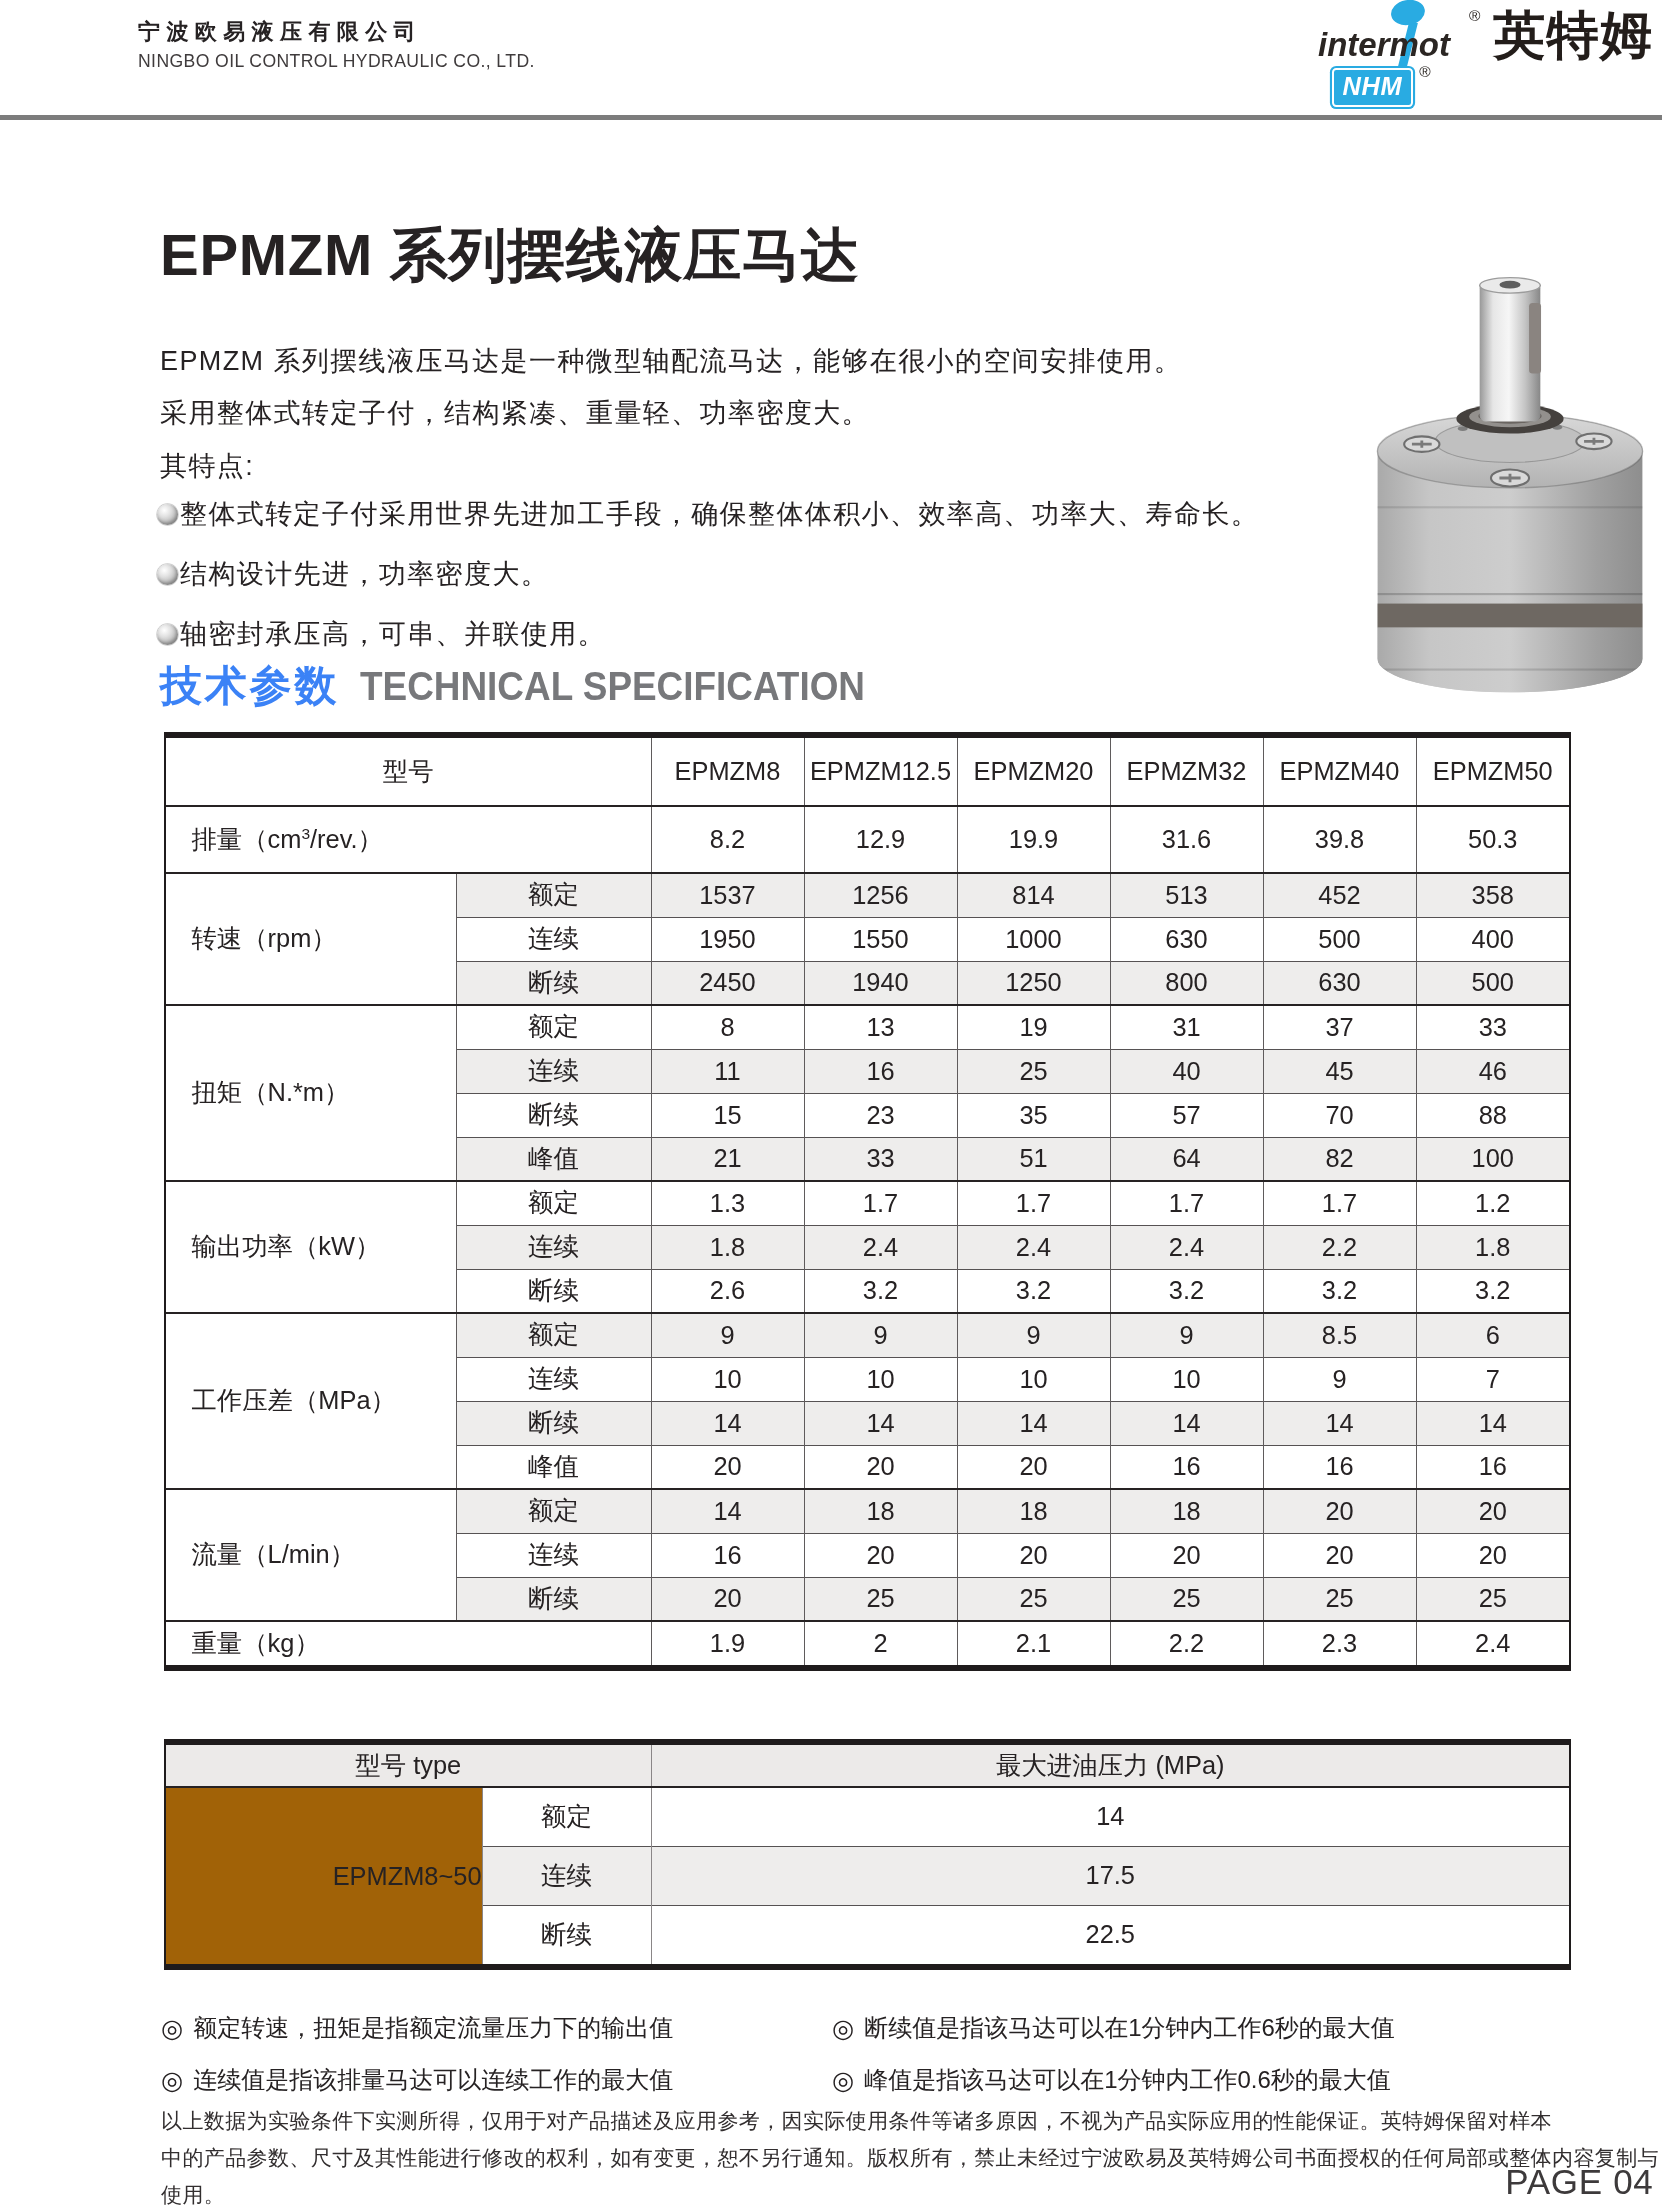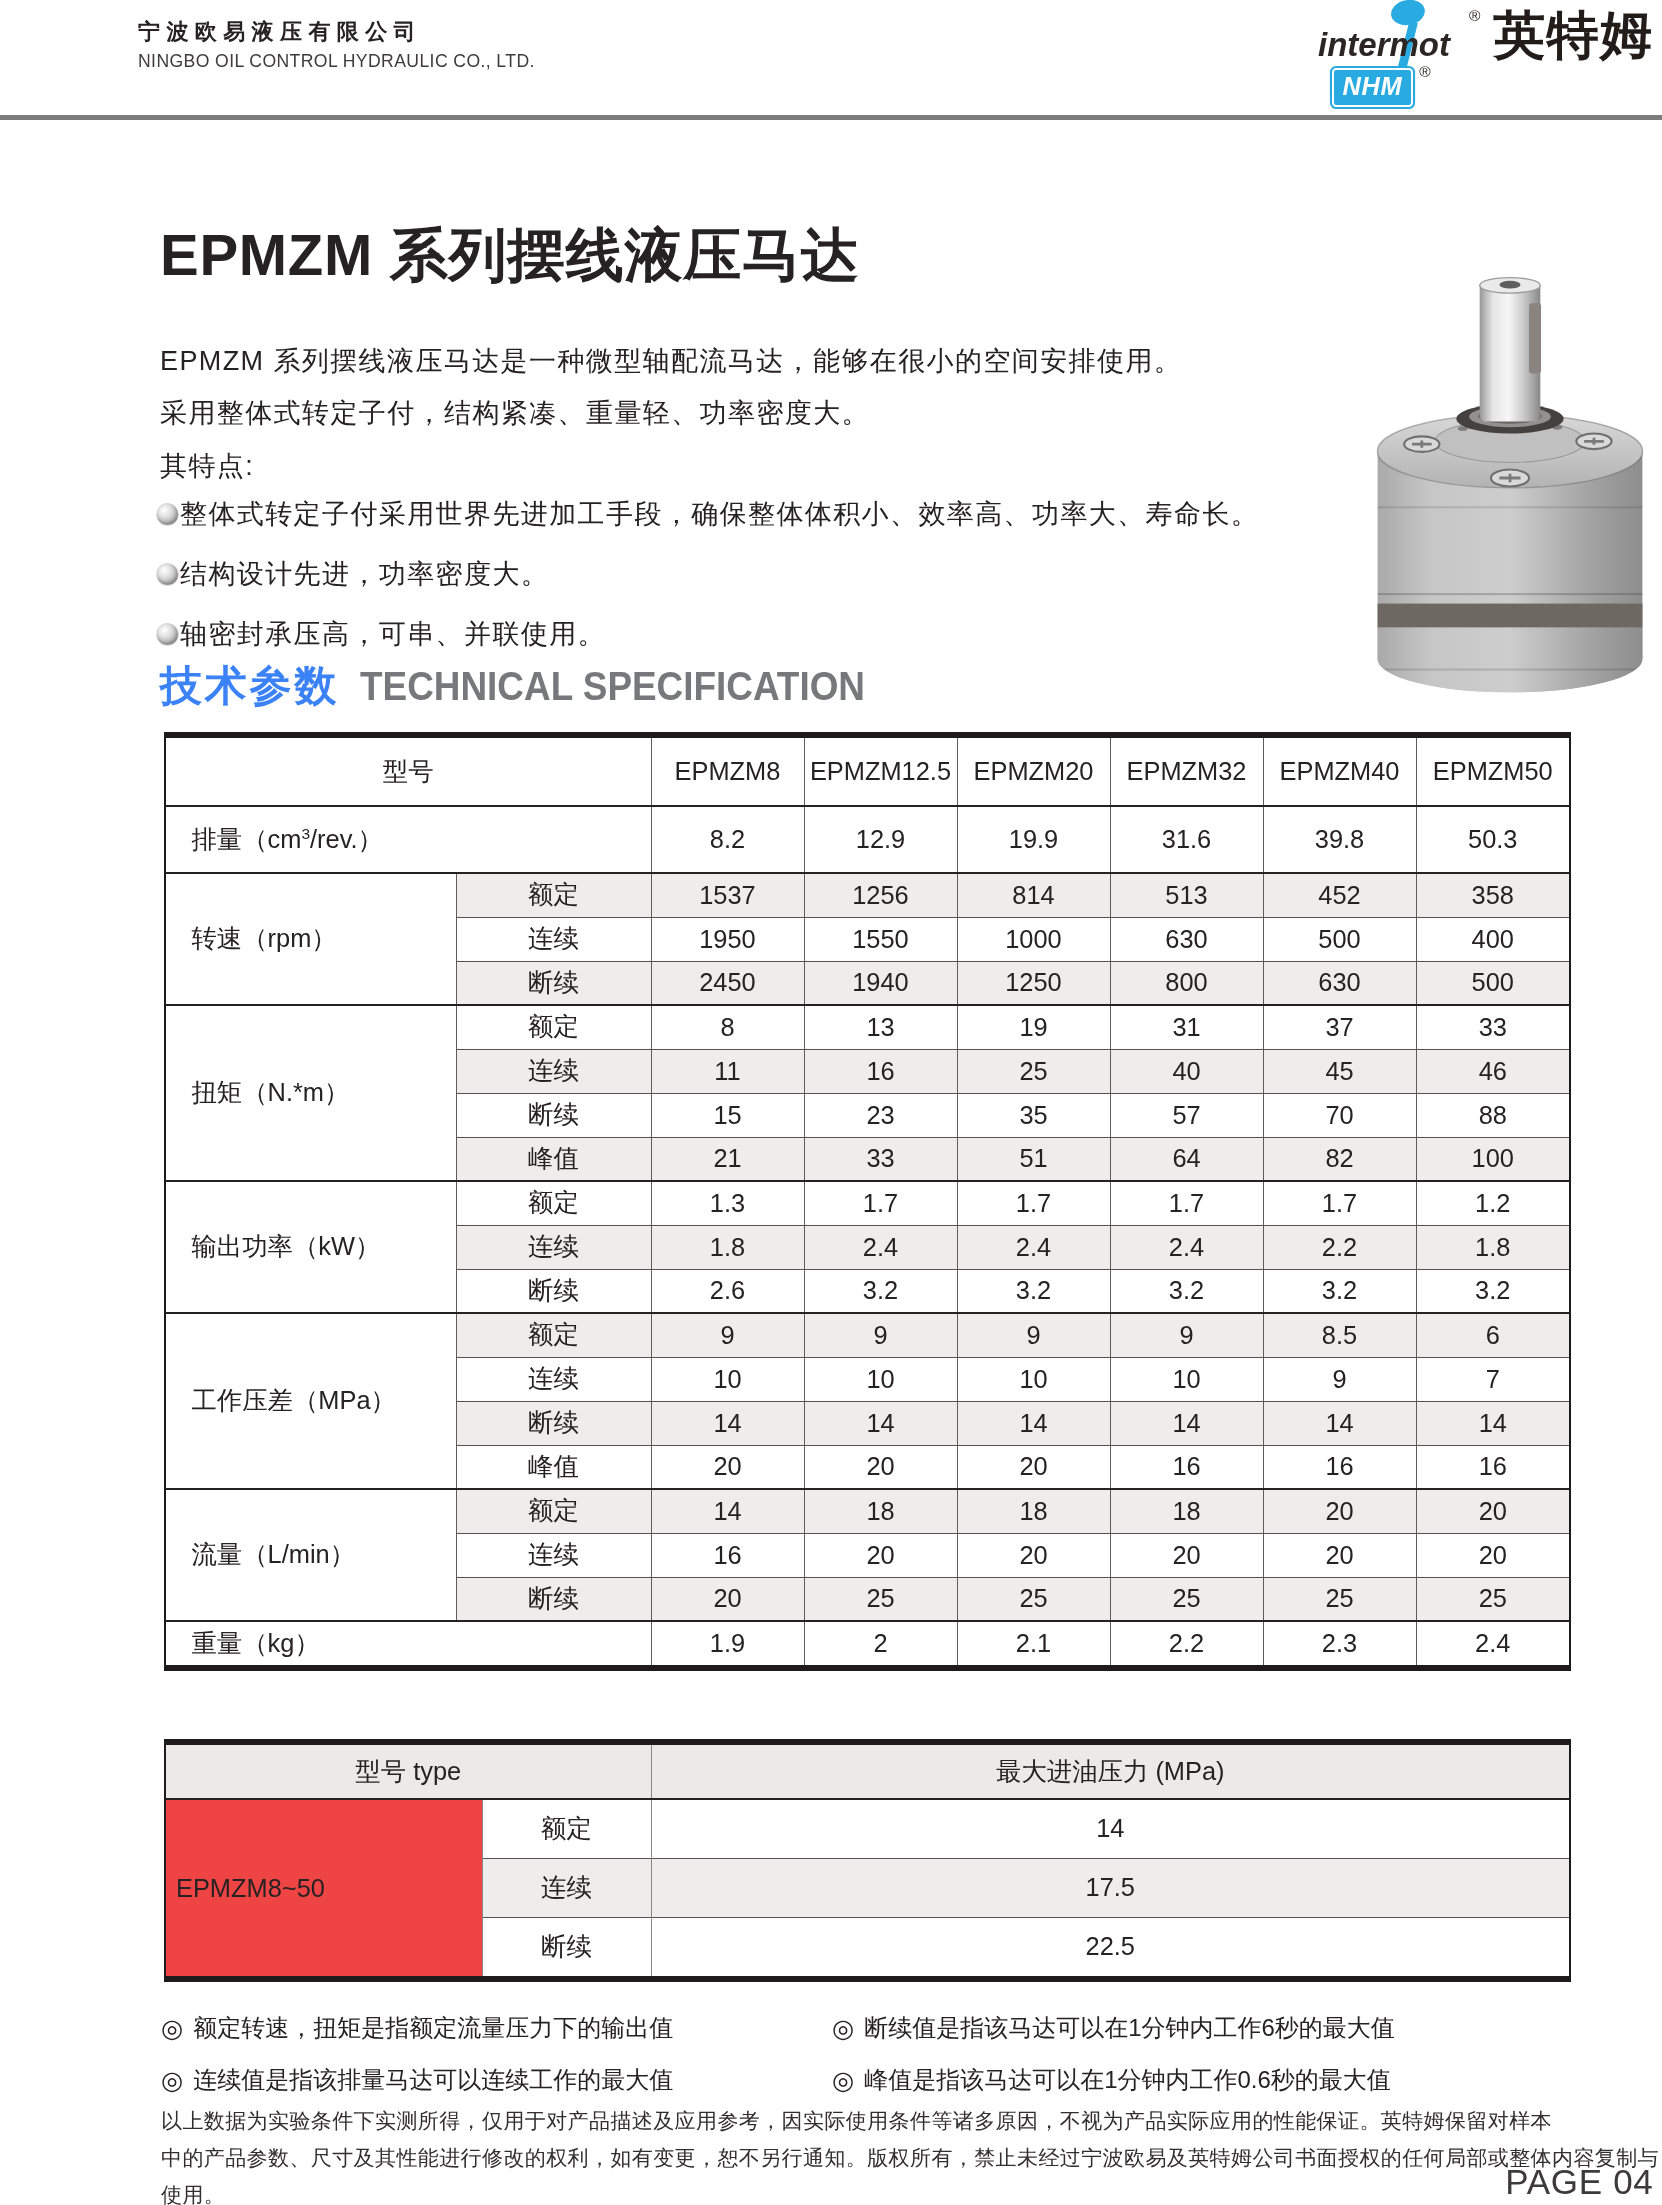--- a/index.html
+++ b/index.html
@@ -51,26 +51,26 @@
   .sub,.c{text-align:center;}
   .t1 .sub,.t1 .c{border-left:1.4px solid #5f5b5c;}
   tr.g .sub,tr.g .c{background:#eeedec;}
   .t1 tr{height:44px;}
   .t1 tr.hrow{height:68px;}
   .t1 tr.dispr{height:67px;}
   .t1 tr.dr td{border-top:1.4px solid #565253;}
   .t1 tr.gs td,.t1 tr.gs th{border-top:2.8px solid #262223;}
   sup{font-size:15.5px;}
 
-  .t2 tr.hrow2{height:54px;}
+  .t2 tr.hrow2{height:42px;}
   .t2 tr.hrow2 th{background:#eceae9;border-bottom:2.8px solid #262223;}
   .t2 tr.r2{height:59px;}
   .t2 .sub,.t2 .c{border-left:1.4px solid #8a8687;}
   .t2 tr.r2 td{border-top:1.4px solid #565253;}
-  .t2 .param2{text-align:left;background:#ef4444;padding-left:10px;}
+  .t2 .param2{text-align:right;background:#a16207;padding-left:10px;}
 
   
   .note{position:absolute;font-size:24px;color:#262223;display:flex;align-items:center;gap:10px;white-space:nowrap;}
   .nb{font-size:25.4px;}
   .disc{position:absolute;left:161px;top:2102px;width:1501px;font-size:21px;line-height:37px;color:#322e2f;letter-spacing:0.4px;}
   .pageno{position:absolute;right:8.5px;top:2162px;font-size:35px;color:#3d3a3b;letter-spacing:0.7px;}
 </style>
 </head>
 <body>
 

